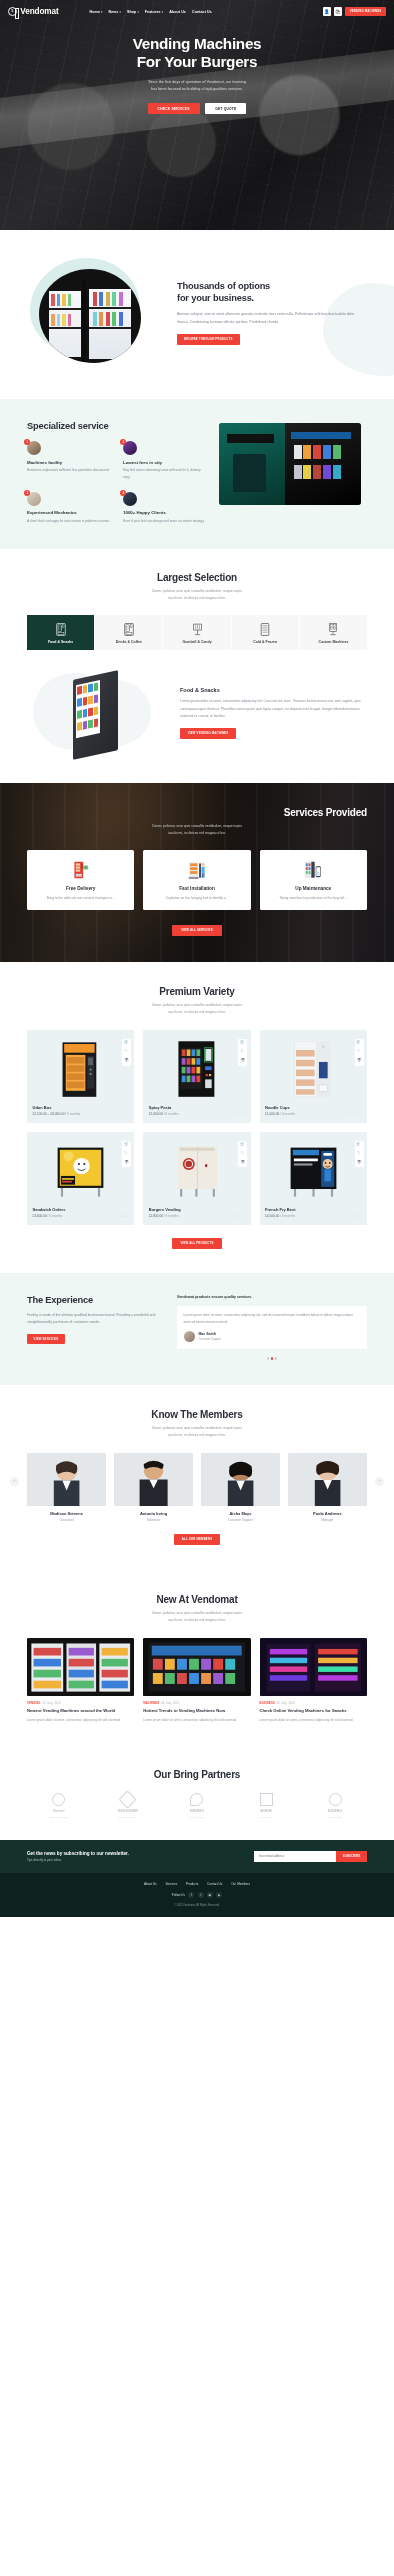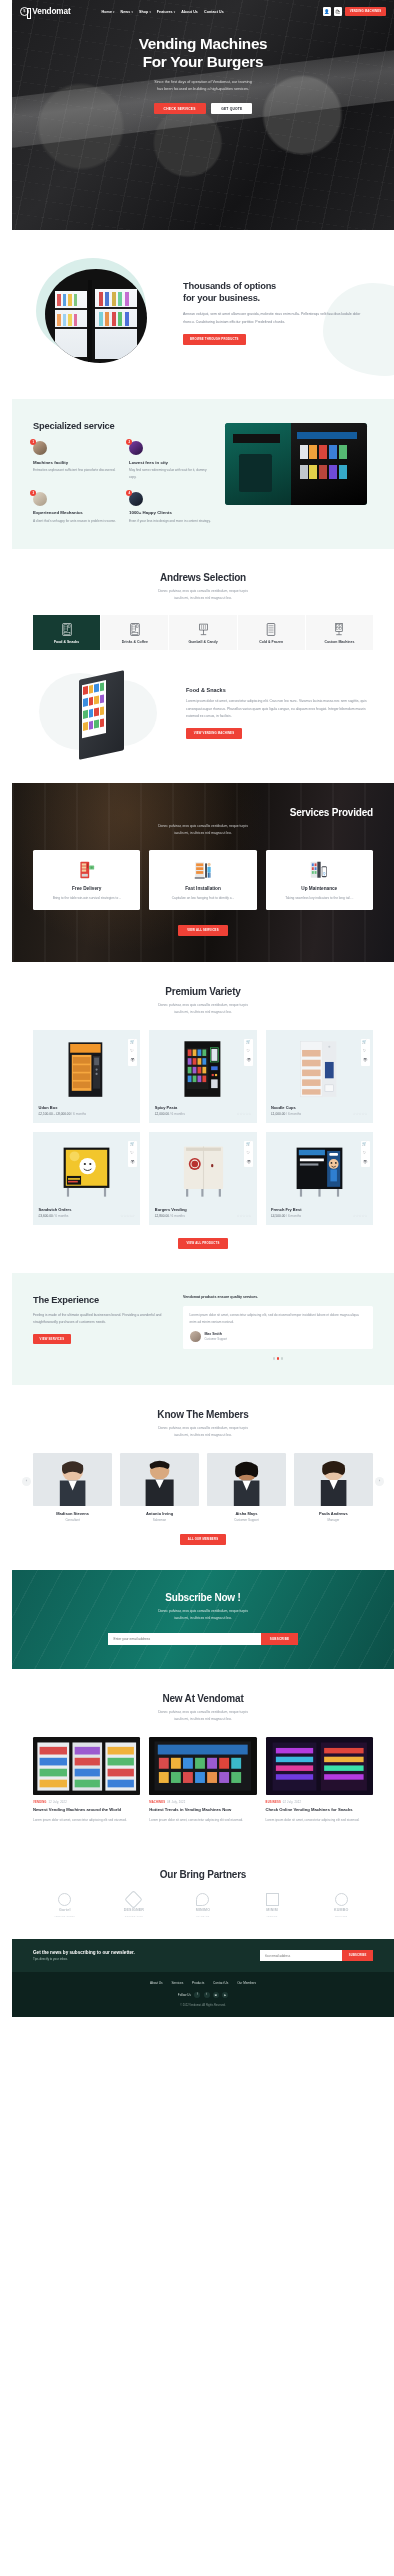--- a/index.html
+++ b/index.html
@@ -1,17 +1,17 @@
 <!DOCTYPE html>
 <html style="font-size:8.8px"><head>
 <meta charset="utf-8">
 <style>
   *{box-sizing:border-box;margin:0;padding:0;}
   body{width:394px;font-family:"Liberation Sans",sans-serif;background:#fff;color:#2b2f38;-webkit-font-smoothing:antialiased;}
-  .wrap{width:394px;margin:0 auto;padding-left:12px;}
+  .wrap{width:394px;margin:0 auto;}
   .inner{width:340px;margin:0 auto;}
 
   
   .hero{position:relative;height:230px;background:
       radial-gradient(circle at 18% 55%, #3a3a3a 0 12%, rgba(0,0,0,0) 13%),
       radial-gradient(circle at 46% 62%, #343434 0 13%, rgba(0,0,0,0) 14%),
       radial-gradient(circle at 76% 50%, #3d3d3d 0 12%, rgba(0,0,0,0) 13%),
       linear-gradient(135deg,#1d1d1f 0%,#2a2a2c 38%,#141416 70%,#232325 100%);
       overflow:hidden;}
   .hero:before{content:"";position:absolute;inset:0;background:
@@ -324,21 +324,21 @@
           <div class="vm" style="left:104px;top:42px;width:7.7px;height:14.2px;background:#6f4bd8;"></div>
           <div class="vm" style="left:114px;top:42px;width:7.7px;height:14.2px;background:#35a9c9;"></div>
           <div class="vm" style="left:14.2px;top:31px;width:33px;height:38px;background:#0b2c2a;border-radius:2.2px;"></div>
         </div>
       </div>
     </div>
   </section>
 
   <section class="select">
     <div class="inner">
-      <h2 class="h2c">Andrews Selection</h2>
+      <h2 class="h2c">Largest Selection</h2>
       <p class="subc">
         <span>Donec pulvinar, eros quis convallis vestibulum, neque turpis</span><br><span>iaculis mi, in ultrices nisl magna ut leo.</span>
       </p>
       <div class="tabs">
         <div class="tab active">
           <div class="tic">
             <svg width="10" height="13" viewBox="0 0 18 24">
                 <rect x="1" y="1" width="16" height="22" rx="1.5" fill="none" stroke="#fff" stroke-width="1.2"></rect>
                 <rect x="3.4" y="3.4" width="7" height="12" fill="none" stroke="#fff" stroke-width=".8"></rect>
                 <line x1="3.4" y1="7" x2="10.4" y2="7" stroke="#fff" stroke-width=".6"></line>
@@ -791,32 +791,20 @@
           <div class="mn">Paula Andrews</div>
           <div class="mro">Manager</div>
         </div>
       </div>
       <div class="m-cta">
         <button class="btn btn-red b">ALL OUR MEMBERS</button>
       </div>
     </div>
   </section>
 
-  <section class="subscribe">
-    <div class="inner">
-      <h2 class="sb-h2">Subscribe Now !</h2>
-      <p class="sb-sub">
-        <span>Donec pulvinar, eros quis convallis vestibulum, neque turpis</span><br><span>iaculis mi, in ultrices nisl magna ut leo.</span>
-      </p>
-      <form class="sb-form">
-        <input type="email" placeholder="Enter your email address" style="">
-        <button class="btn btn-red">SUBSCRIBE</button>
-      </form>
-    </div>
-  </section>
 
   <section class="blog">
     <div class="inner">
       <h2 class="h2c">New At Vendomat</h2>
       <p class="subc">
         <span>Donec pulvinar, eros quis convallis vestibulum, neque turpis</span><br><span>iaculis mi, in ultrices nisl magna ut leo.</span>
       </p>
       <div class="bgrid">
         <div>
           <div class="bthumb">

